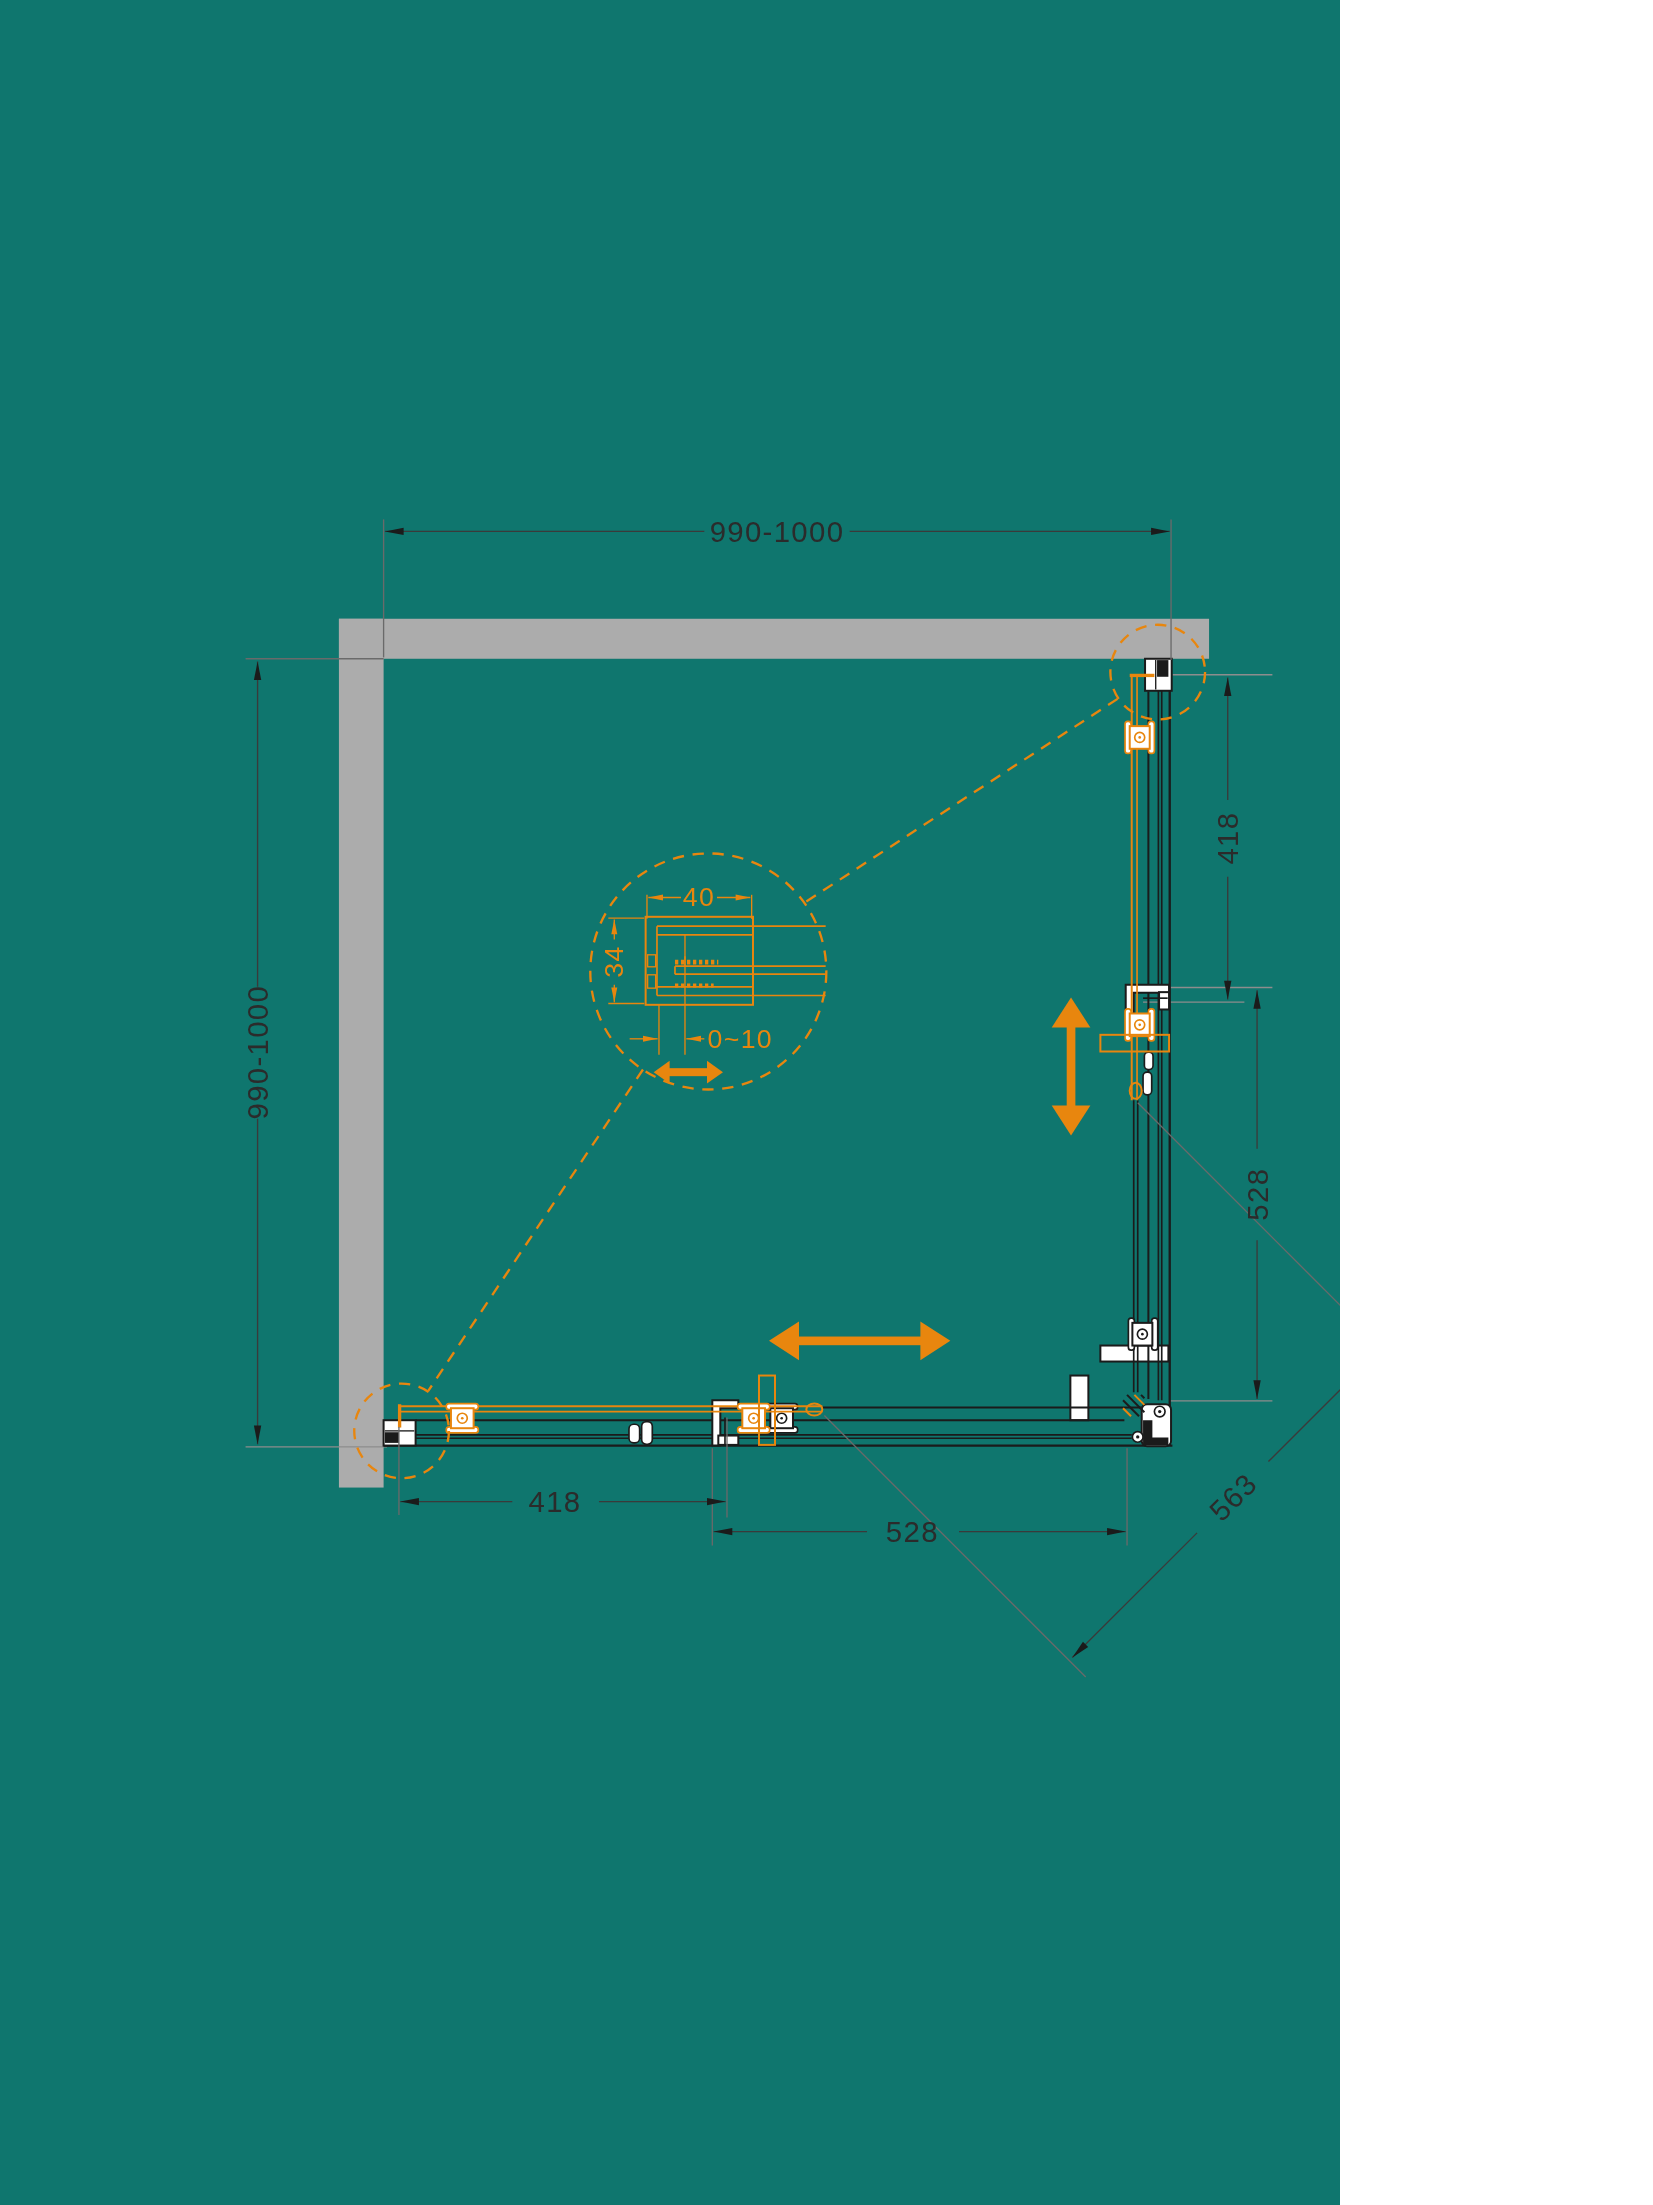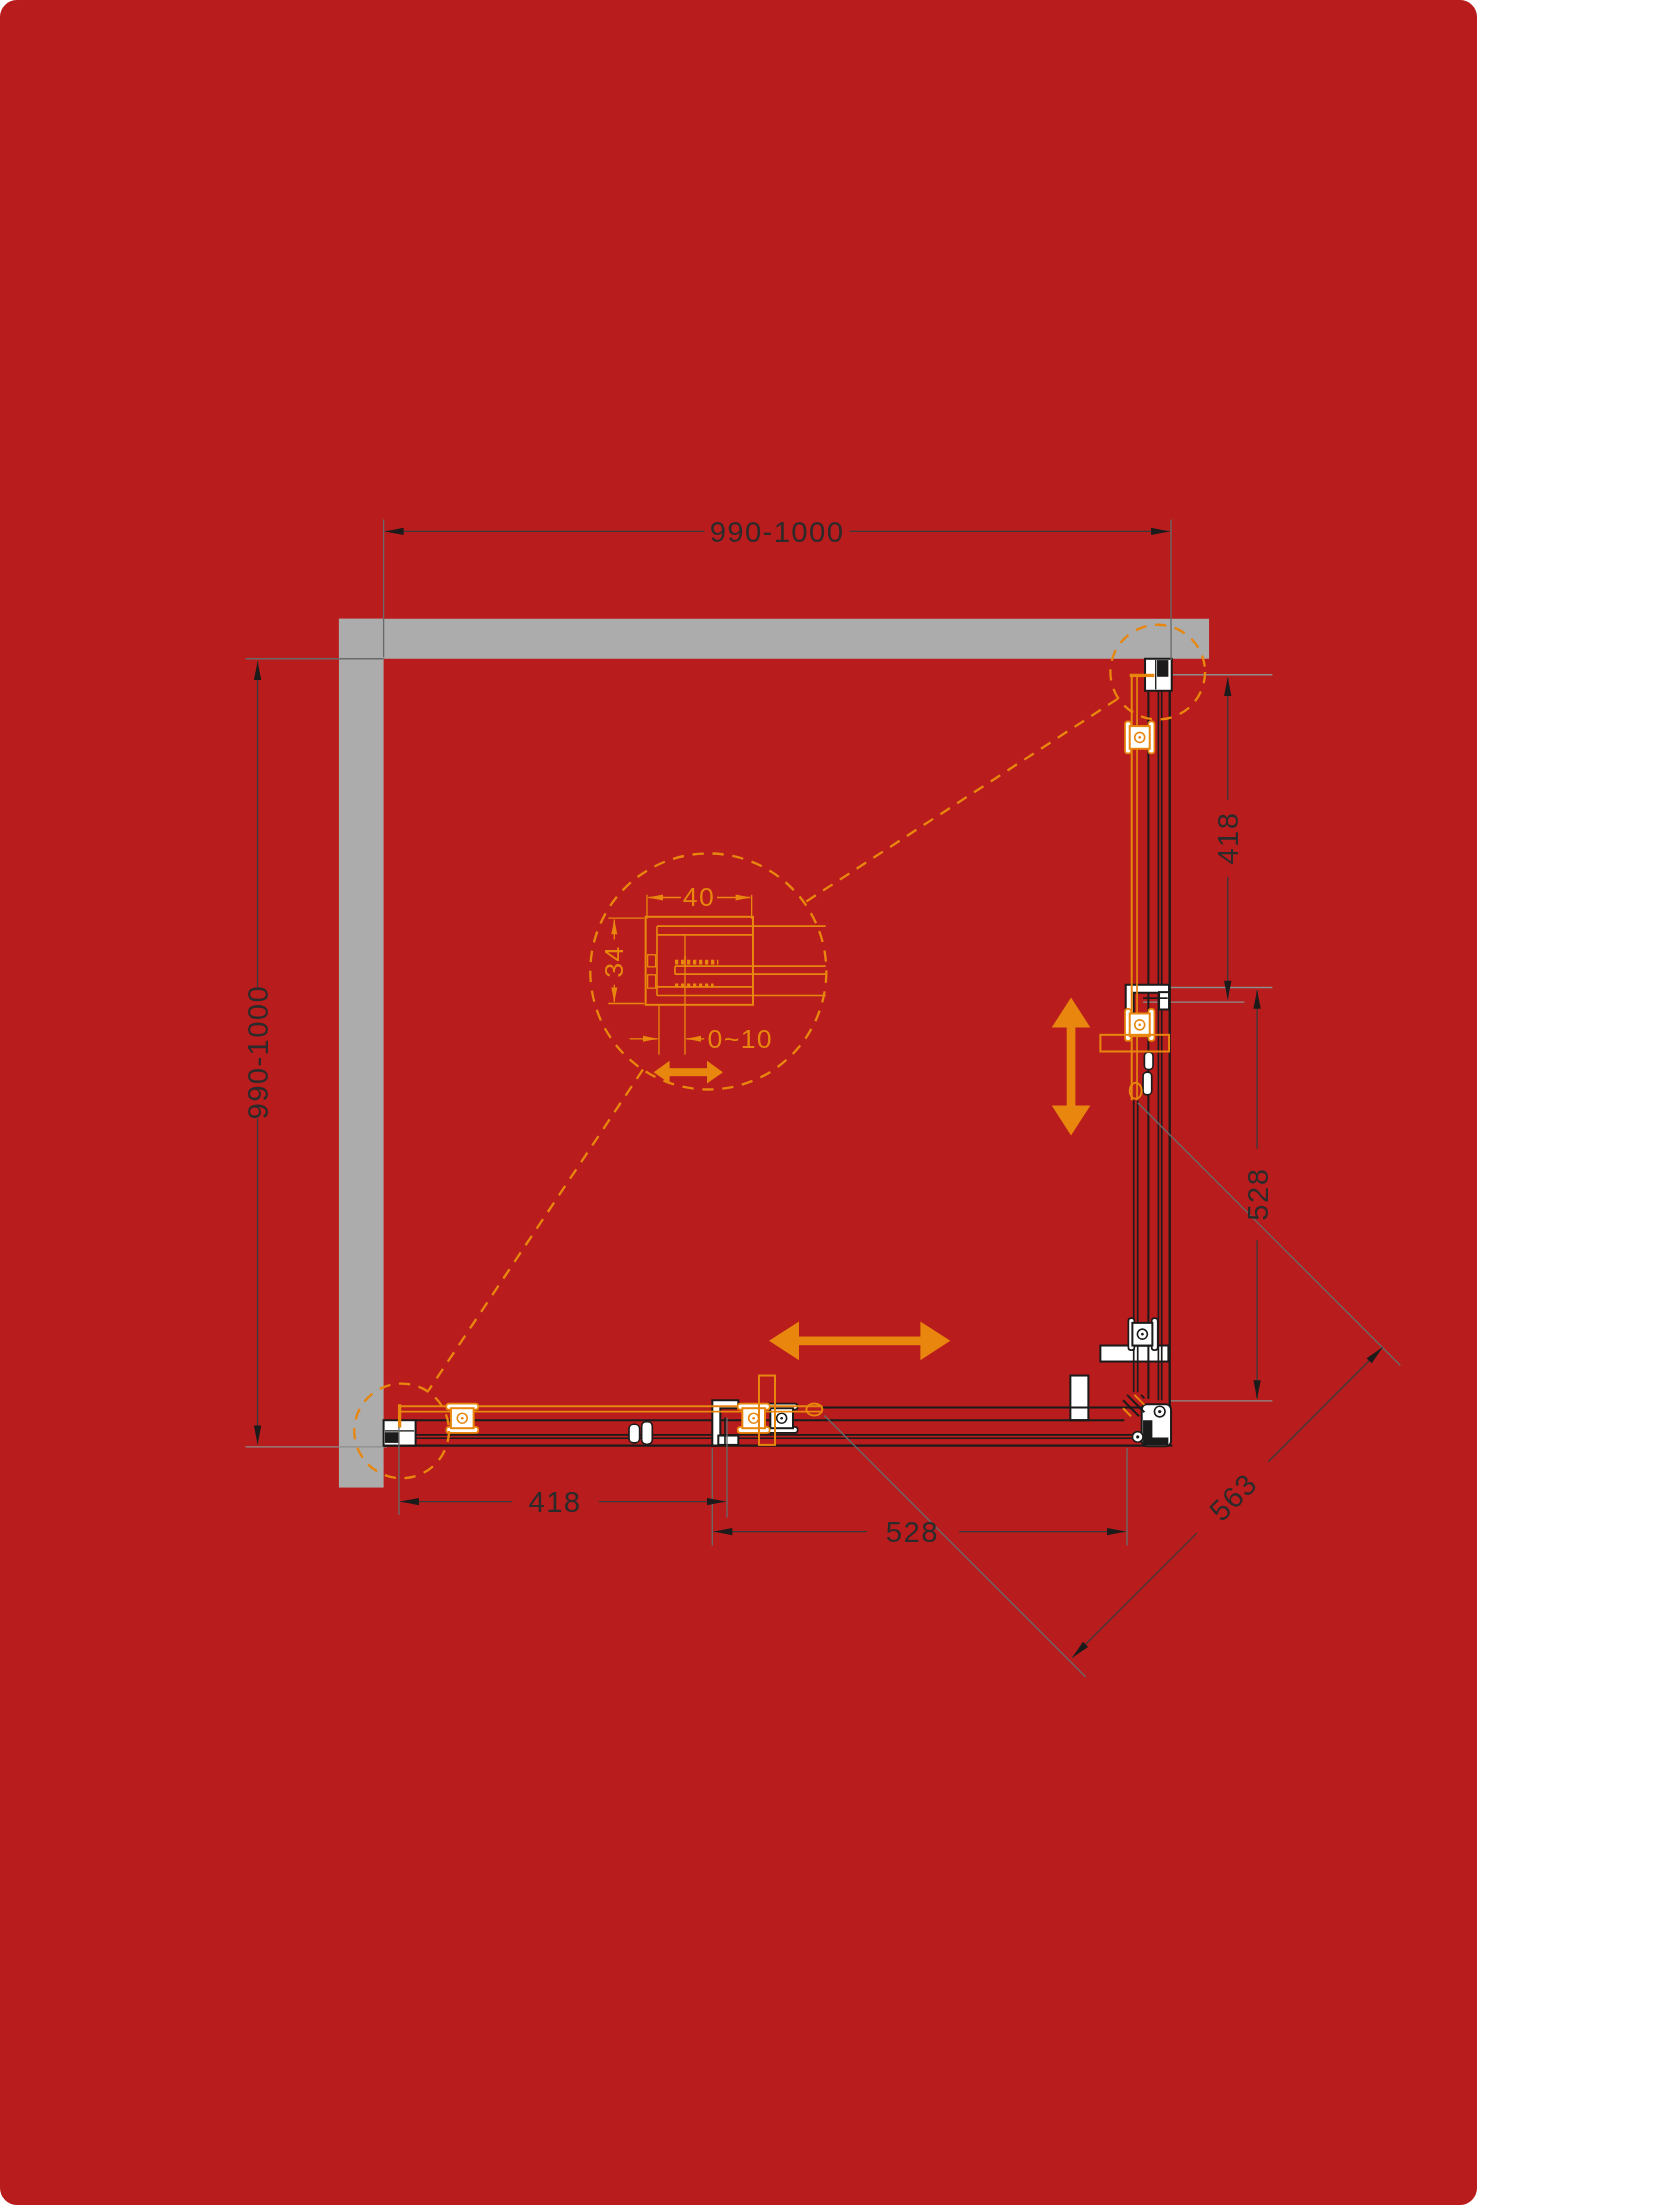--- a/index.html
+++ b/index.html
@@ -1,17 +1,17 @@
 <!DOCTYPE html>
 <html style="font-size:10.7px"><head>
 <meta charset="utf-8">
 <style>
   html,body{margin:0;padding:0;background:#ffffff;}
-  .page{position:relative;width:1477px;height:2205px;background:#b91c1c;overflow:hidden;
-        font-family:"Liberation Sans", sans-serif;border-radius:17px;}
+  .page{position:relative;width:1340px;height:2205px;background:#0f766e;overflow:hidden;
+        font-family:"Liberation Sans", sans-serif;}
   svg{position:absolute;left:0;top:0;}
   text{font-family:"Liberation Sans", sans-serif;fill:#2b2b2b;letter-spacing:2px;}
   .dim-txt{font-size:44px;}
   .dim-txt-o{font-size:40px;fill:#E8860E;}
 </style>
 </head>
 <body>
 
 <div class="page">
 <svg width="1654" height="2205" viewBox="0 0 2480 3307" xmlns="http://www.w3.org/2000/svg">

